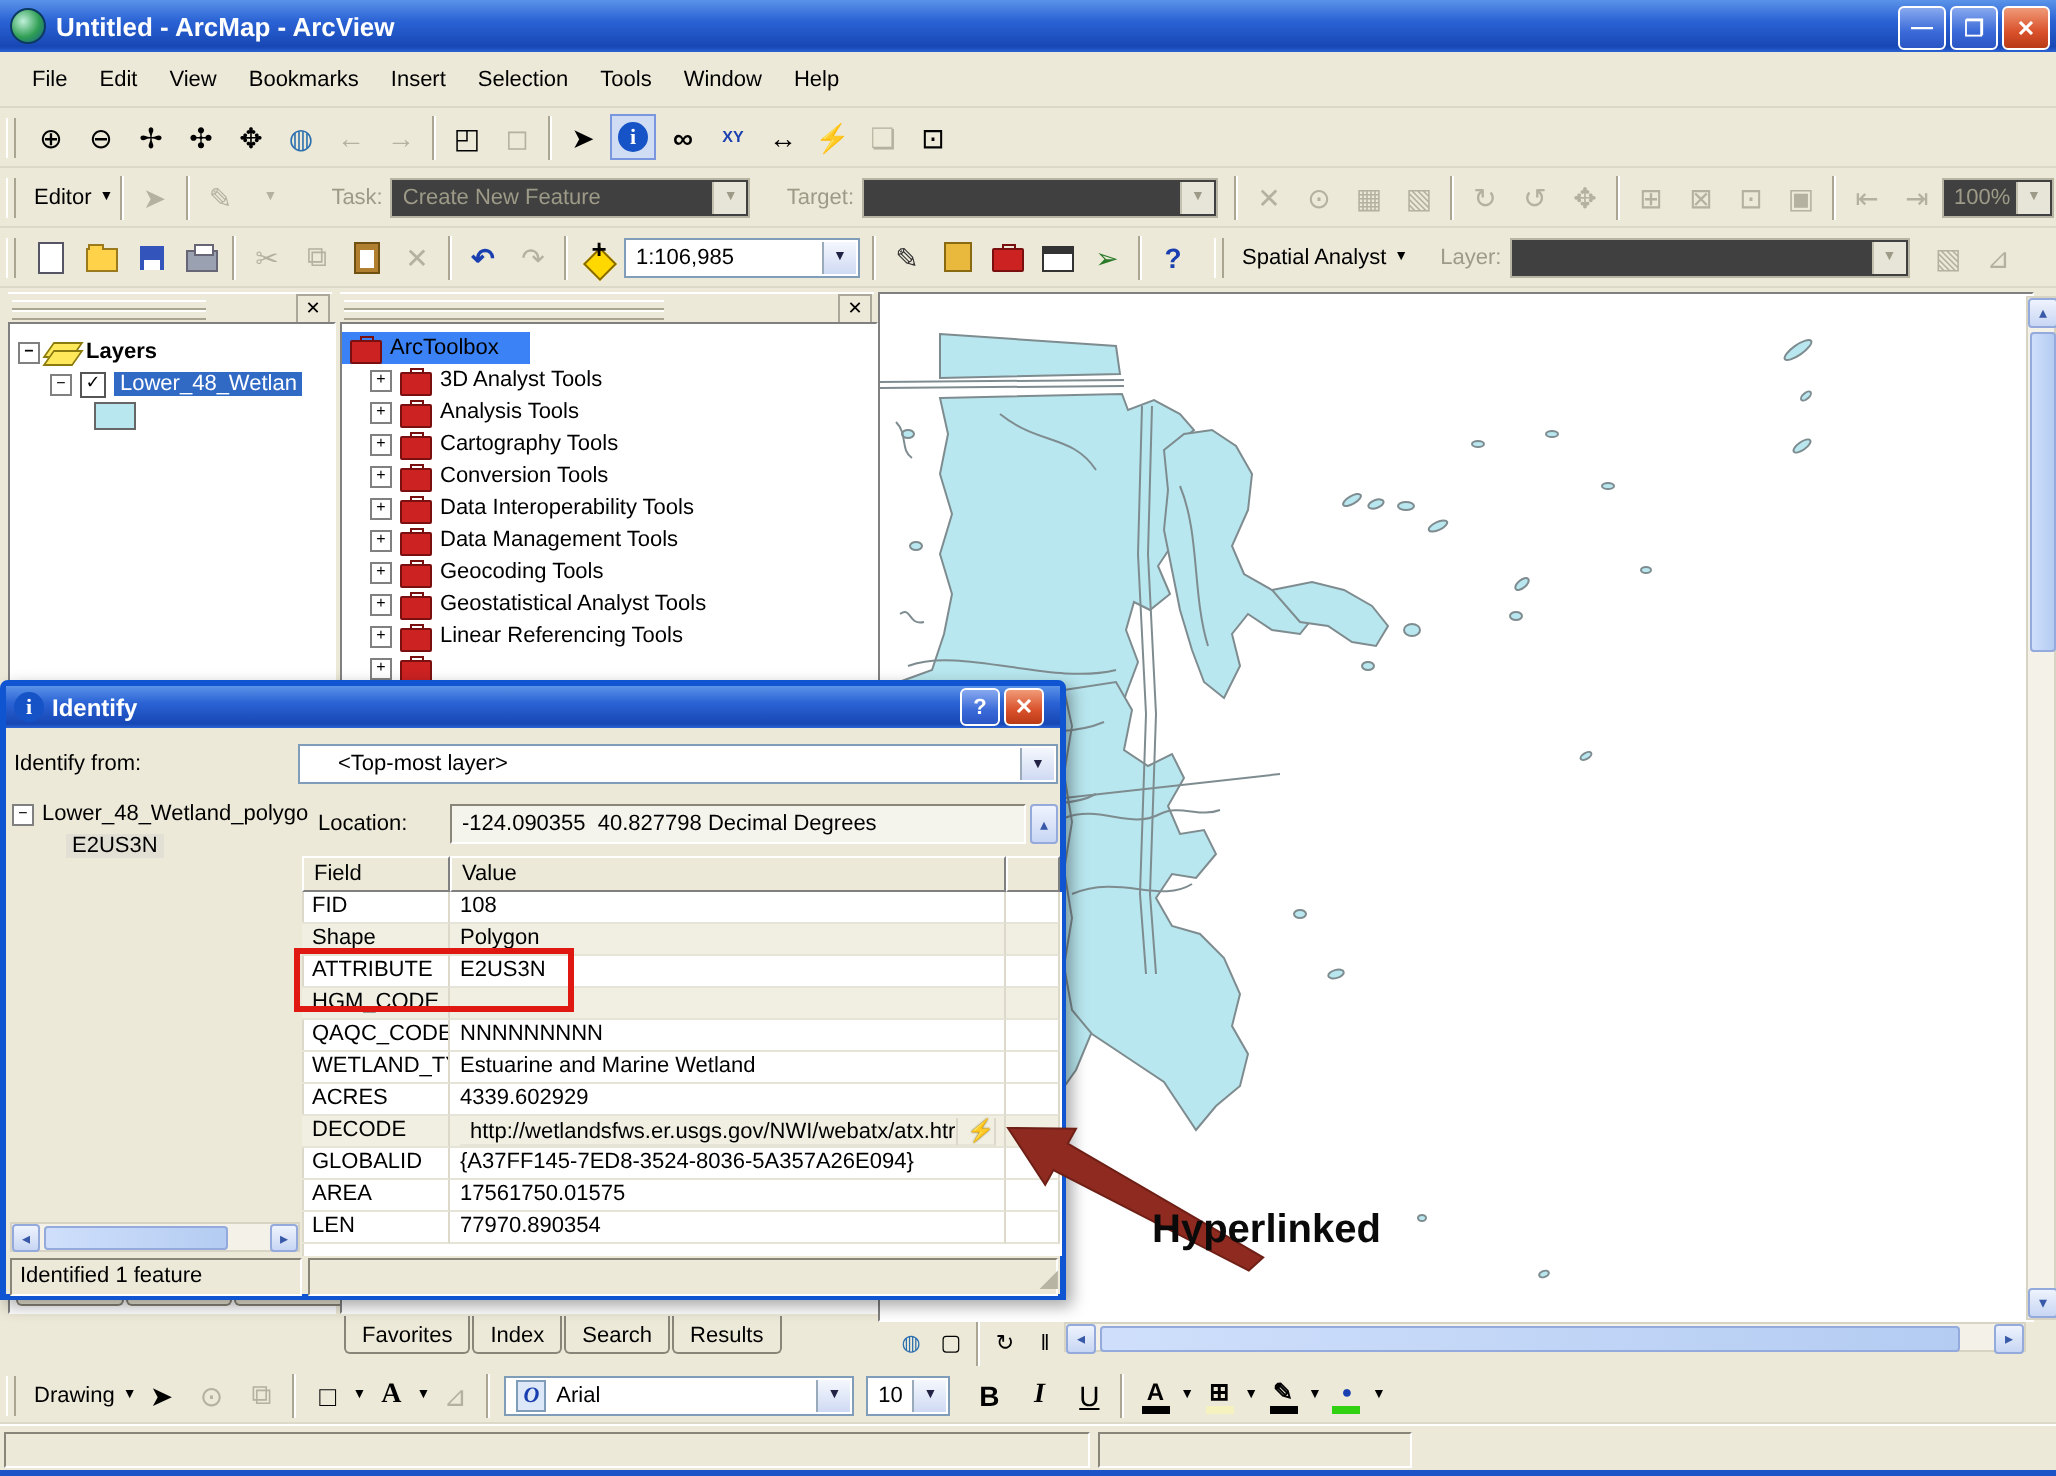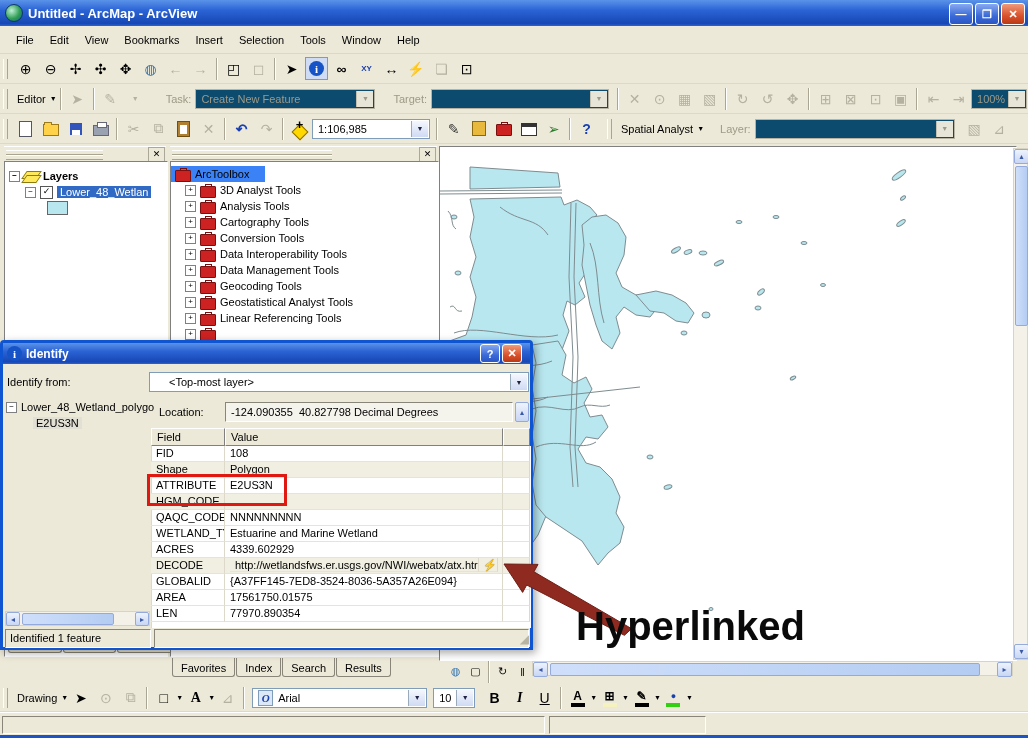--- a/index.html
+++ b/index.html
@@ -29,21 +29,21 @@
   .tbtn.dis{color:#b5b1a0}
   .tbtn.pressed{border:1px solid #7a96df;background:#cfdcf3}
   .ident-badge{width:15px;height:15px;border-radius:50%;background:#1553c6;color:#fff;font-size:11px;font-weight:bold;
     font-family:"Liberation Serif",serif;display:flex;align-items:center;justify-content:center}
   .lab{padding:0 4px}
   .lab.dis{color:#9d9a87}
   .combo{height:20px;background:#fff;border:1px solid #7f9db9;display:flex;align-items:center;position:relative;
     padding-left:5px;box-sizing:border-box}
   .combo .dd{position:absolute;right:1px;top:1px;bottom:1px;width:16px;background:linear-gradient(#f4f7fd,#cfdaf3);
     border-left:1px solid #9ab;display:flex;align-items:center;justify-content:center;font-size:7px;color:#224}
-  .combo.dis{background:#0c4a6e;border-color:#b8b4a4;color:#9d9a87}
+  .combo.dis{background:#404040;border-color:#b8b4a4;color:#9d9a87}
   .combo.dis .dd{background:#e7e4d8;color:#9d9a87;border-left-color:#c4c0b0}
   
   .ic-page{width:11px;height:14px;background:#fff;border:1px solid #556}
   .ic-folder{width:14px;height:10px;background:#ffd24a;border:1px solid #9a7a1a;position:relative;margin-top:3px}
   .ic-folder::before{content:"";position:absolute;left:0;top:-3px;width:6px;height:2px;background:#ffd24a;border:1px solid #9a7a1a;border-bottom:none}
   .ic-floppy{width:12px;height:12px;background:#3355bb;position:relative}
   .ic-floppy::after{content:"";position:absolute;left:2px;bottom:0;width:8px;height:5px;background:#fff}
   .ic-printer{width:14px;height:9px;background:#9aa2b2;border:1px solid #667;position:relative;margin-top:4px}
   .ic-printer::before{content:"";position:absolute;left:3px;top:-4px;width:8px;height:4px;background:#fff;border:1px solid #667}
   .ic-paste{width:11px;height:14px;background:#b08030;border:1px solid #705010;position:relative}
@@ -98,21 +98,21 @@
   .id-row span{border-right:1px solid #dcd8ca;border-bottom:1px solid #e6e3d7;padding:1px 0 0 5px;overflow:hidden;white-space:nowrap;box-sizing:border-box}
   .id-row.alt span{background:#f1efe2}
   .bolt{color:#e3c400;text-shadow:0 0 1px #6a5a00;font-size:11px;padding-left:2px}
   .redbox{position:absolute;border:3px solid #e01812;z-index:5}
   .dstat{position:absolute;height:19px;background:#ece9d8;border:1px solid;border-color:#898579 #fff #fff #898579;
     box-sizing:border-box;padding:2px 0 0 4px;white-space:pre}
   .gripmark{position:absolute;right:1px;bottom:1px;color:#b8b4a4;font-size:12px}
   
   .map-frame{position:absolute;left:439px;top:146px;width:576px;height:513px;border:1px solid;border-color:#808080 #fff #fff #808080;background:#fff}
   
-  .hyperlabel{position:absolute;left:576px;top:604px;z-index:70;font-size:40px;font-weight:bold;color:#0a0a0a;
+  .hyperlabel{position:absolute;left:576px;top:604px;z-index:70;font-size:20px;font-weight:bold;color:#0a0a0a;
     font-family:"Liberation Sans",sans-serif;letter-spacing:0px}
   
   .statusbar{position:absolute;left:0;top:712px;width:1028px;height:23px;background:#ece9d8;border-top:1px solid #fff}
   .scell{position:absolute;top:3px;height:18px;border:1px solid;border-color:#898579 #fff #fff #898579;box-sizing:border-box;
     padding:2px 0 0 5px;white-space:pre}
   .bottomedge{position:absolute;left:0;top:735px;width:1028px;height:3px;background:#1c54c8}
   .keep-sp{white-space:pre}
 </style>
 </head>
 <body>

